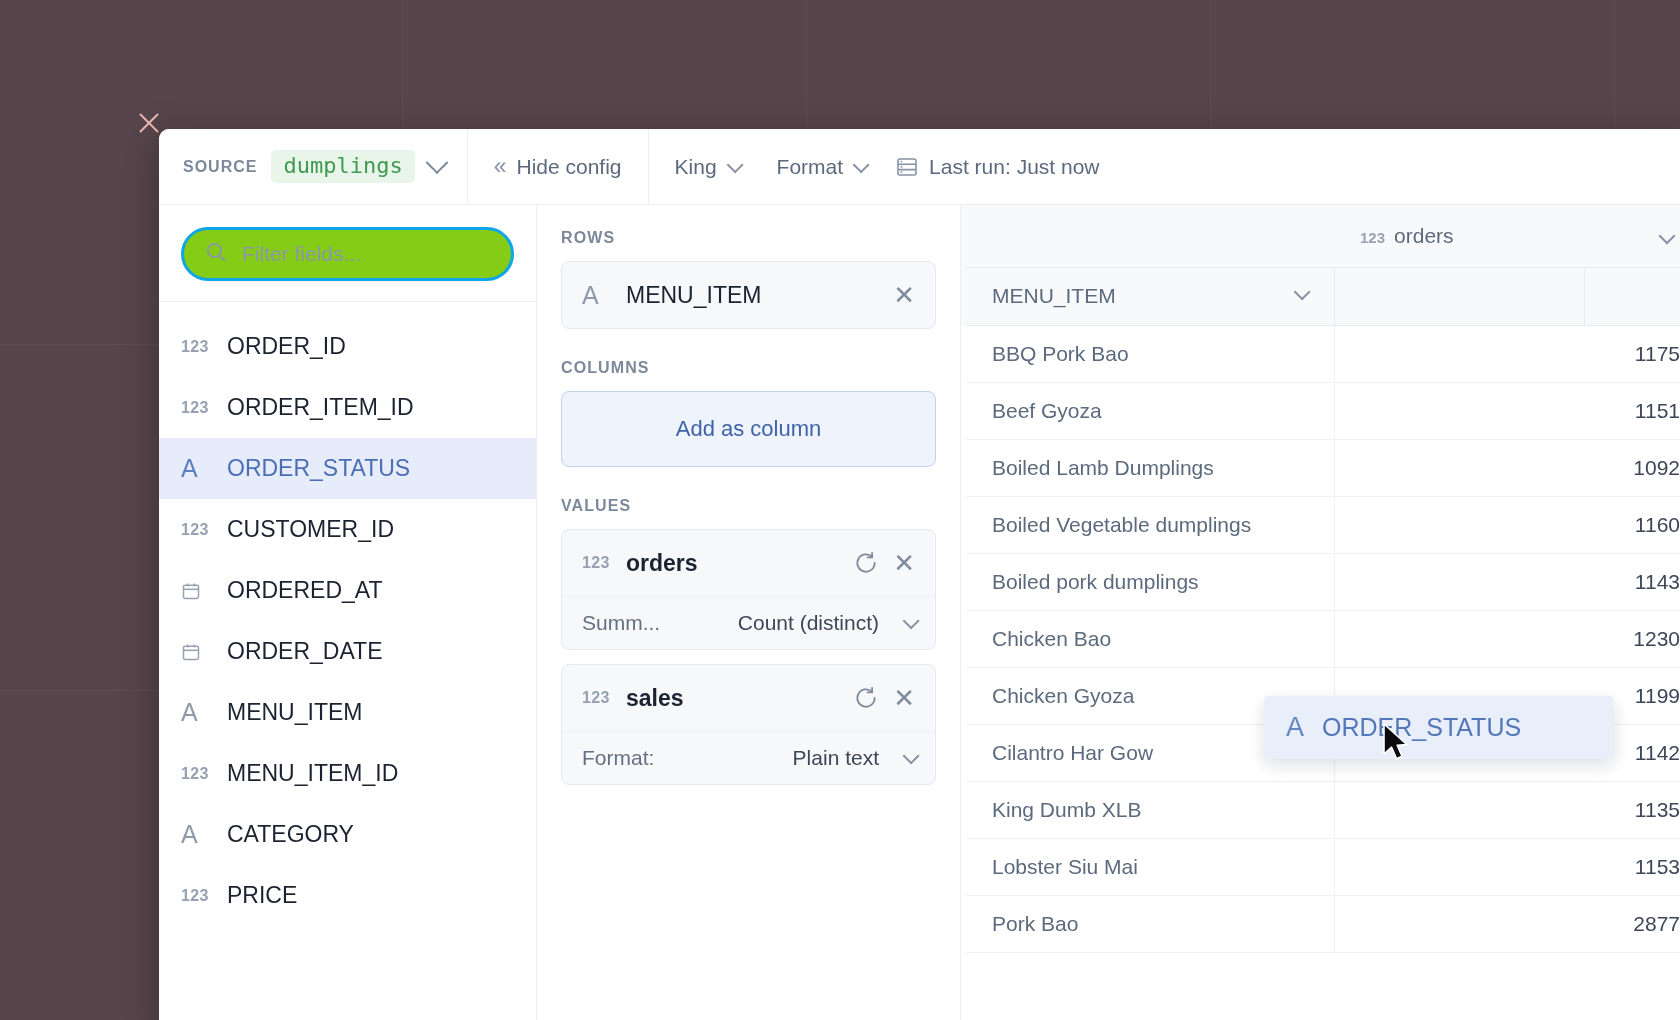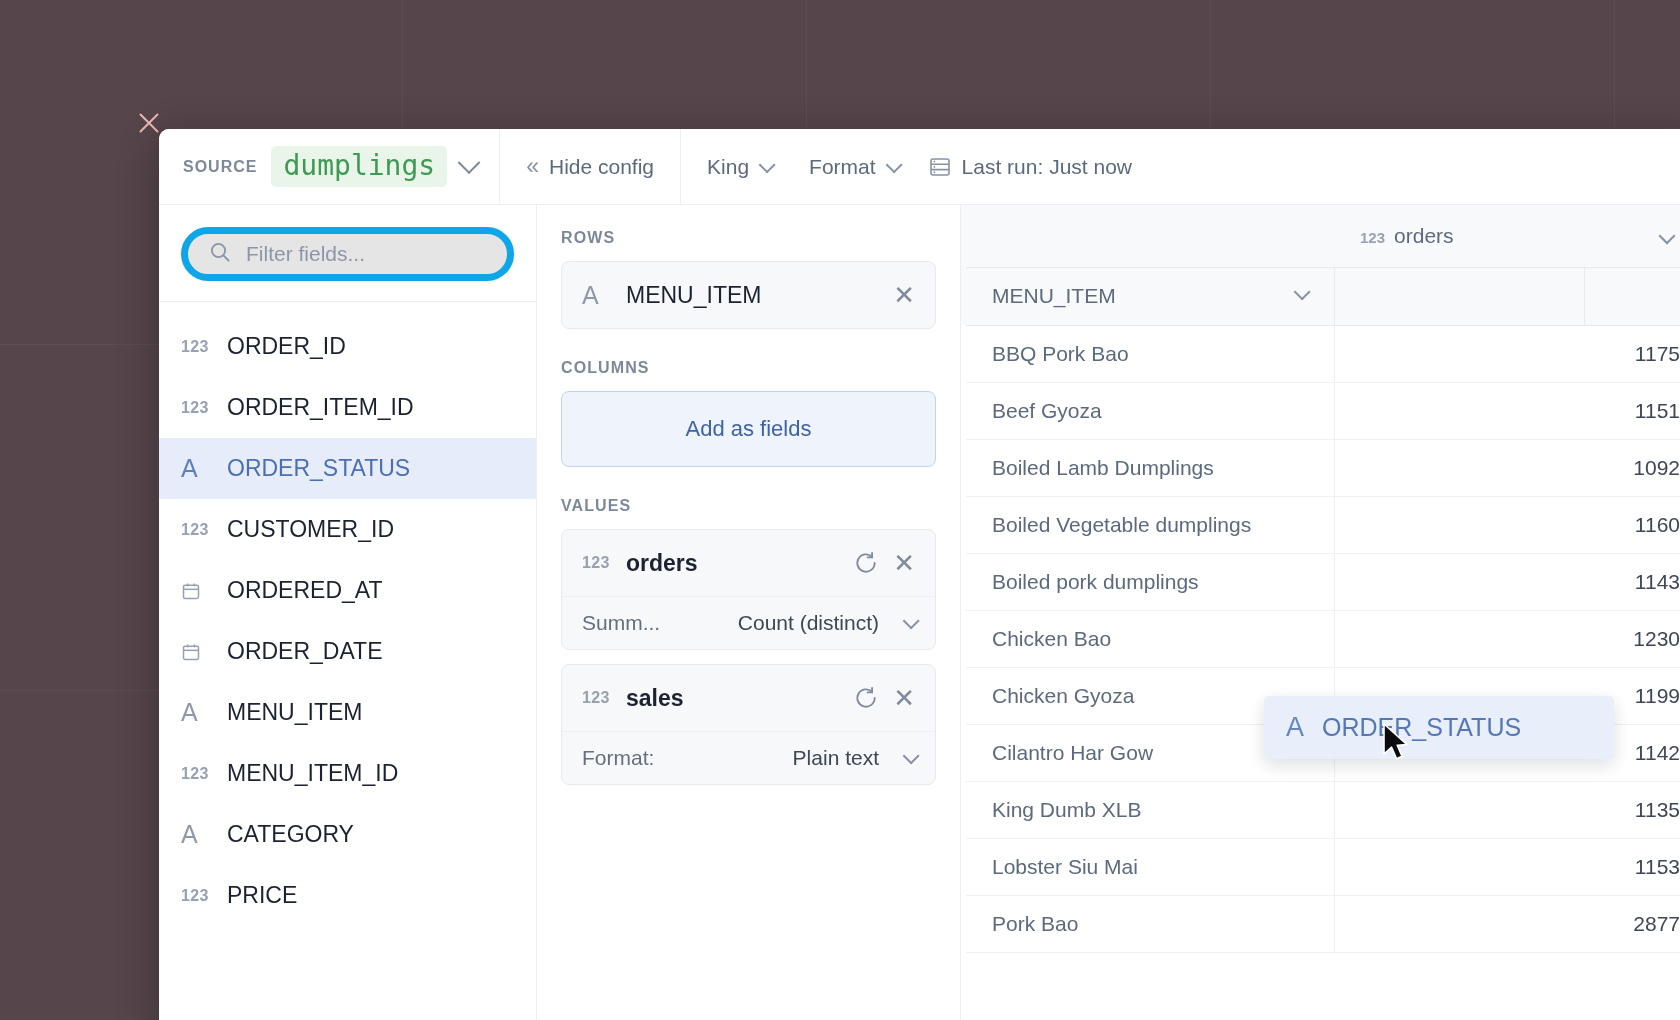--- a/index.html
+++ b/index.html
@@ -61,21 +61,21 @@
     width: 1px; height: 76px; background: #eceef1; margin: 0 22px;
   }
   .src-label {
     font-size: 16px; font-weight: 700; letter-spacing: 1.0px;
     color: #7c899b; text-transform: uppercase;
   }
   .src-chip {
     margin-left: 14px;
     background: #e9f5e9; color: #3e9a52;
     font-family: "DejaVu Sans Mono", monospace;
-    font-size: 28px; padding: 3px 12px 5px; border-radius: 5px;
+    font-size: 22px; padding: 3px 12px 5px; border-radius: 5px;
     cursor: pointer;
   }
   .chev {
     display: inline-block; width: 16px; height: 16px;
     border-right: 2.2px solid #7c899b; border-bottom: 2.2px solid #7c899b;
     transform: rotate(45deg) translate(-3px,-3px);
     margin-left: 14px; cursor: pointer;
   }
   .tb-item {
     display: flex; align-items: center; gap: 10px;
@@ -100,22 +100,22 @@
     width: 378px; min-width: 378px;
     border-right: 1px solid #eceef1;
     display: flex; flex-direction: column;
     background: #fff;
   }
   .search-wrap {
     padding: 22px 22px 20px; border-bottom: 1px solid #eceef1;
   }
   .search-box {
     display: flex; align-items: center; gap: 14px;
-    height: 54px; border: 7px solid #0ea5e9; border-radius: 28px;
-    padding: 0 20px; background: #e5e5e5;
+    height: 54px; border: 3px solid #0ea5e9; border-radius: 28px;
+    padding: 0 20px; background: #84cc16;
     box-shadow: 0 1px 2px rgba(0,0,0,0.03);
   }
   .search-input {
     border: none; outline: none; flex: 1;
     font-size: 21px; color: #4b5563;
     font-family: "Liberation Sans", sans-serif;
     background: transparent;
   }
   .search-input::placeholder { color: #8b97a8; }
 
@@ -371,21 +371,21 @@
         <div class="chip-card">
           <div class="chip-row">
             <span class="ftype ftype-A">A</span>
             <span class="chip-name">MENU_ITEM</span>
             <span class="x-btn">✕</span>
           </div>
         </div>
 
         <div class="sec-label mt">COLUMNS</div>
         <div class="dropzone">
-          <span>Add as fields</span>
+          <span>Add as column</span>
         </div>
 
         <div class="sec-label mt">VALUES</div>
         <div id="values-list">
             <div class="chip-card values-card">
               <div class="chip-row">
                 <span class="ftype ftype-123">123</span>
                 <span class="chip-name bold">orders</span>
                 <span class="reset-btn">
                   <svg width="26" height="26" viewBox="0 0 24 24" fill="none" stroke="currentColor" stroke-width="1.7" stroke-linecap="round">

